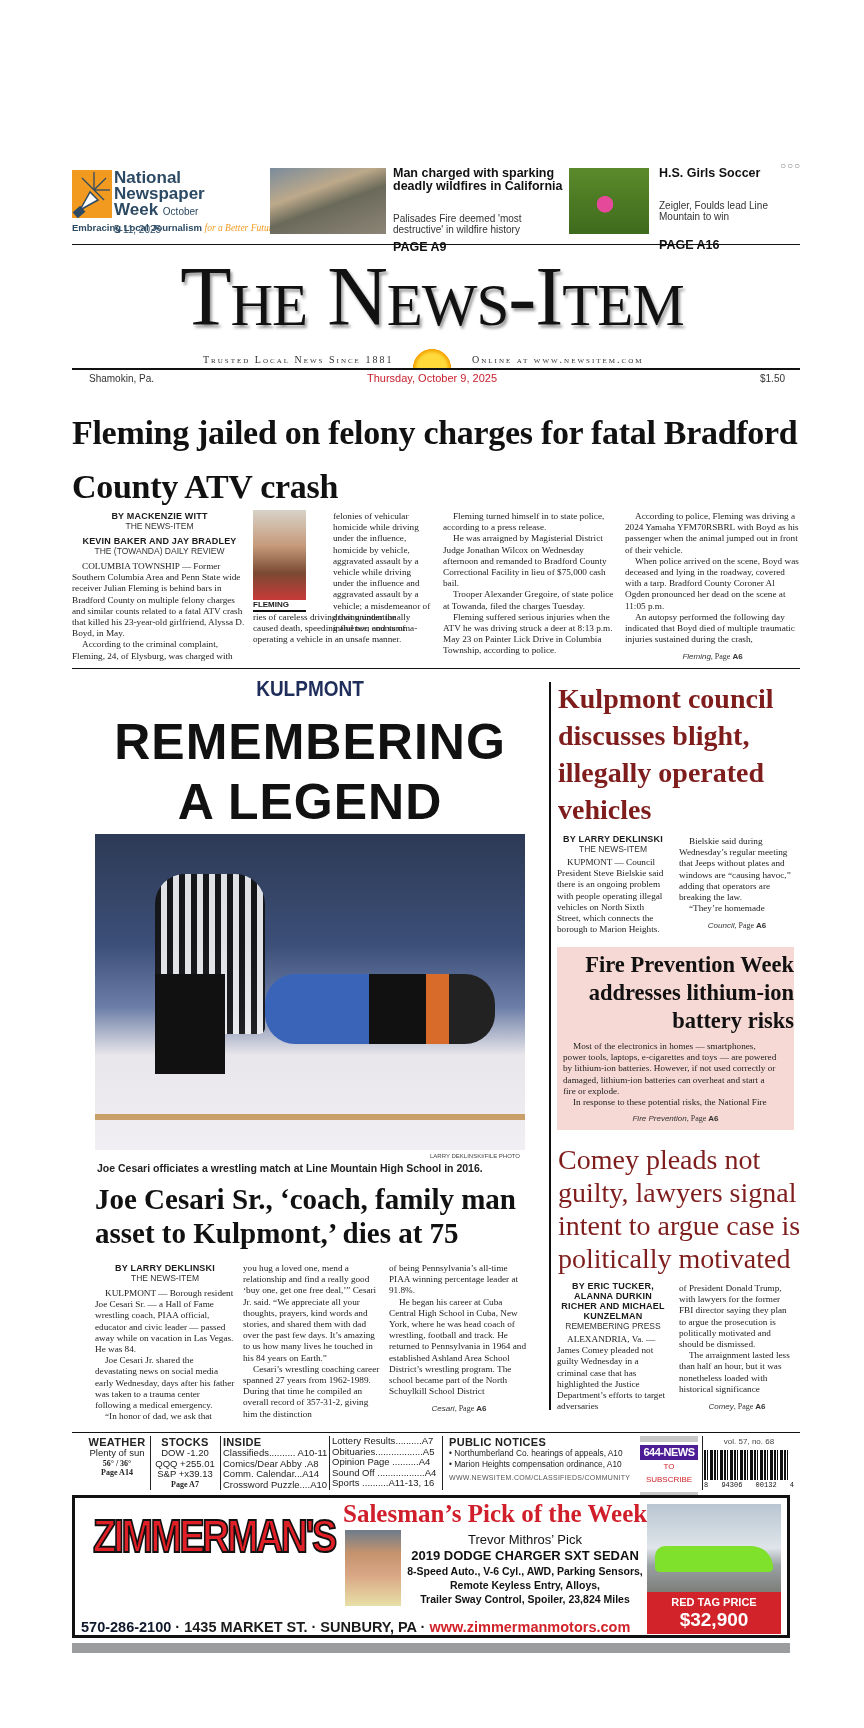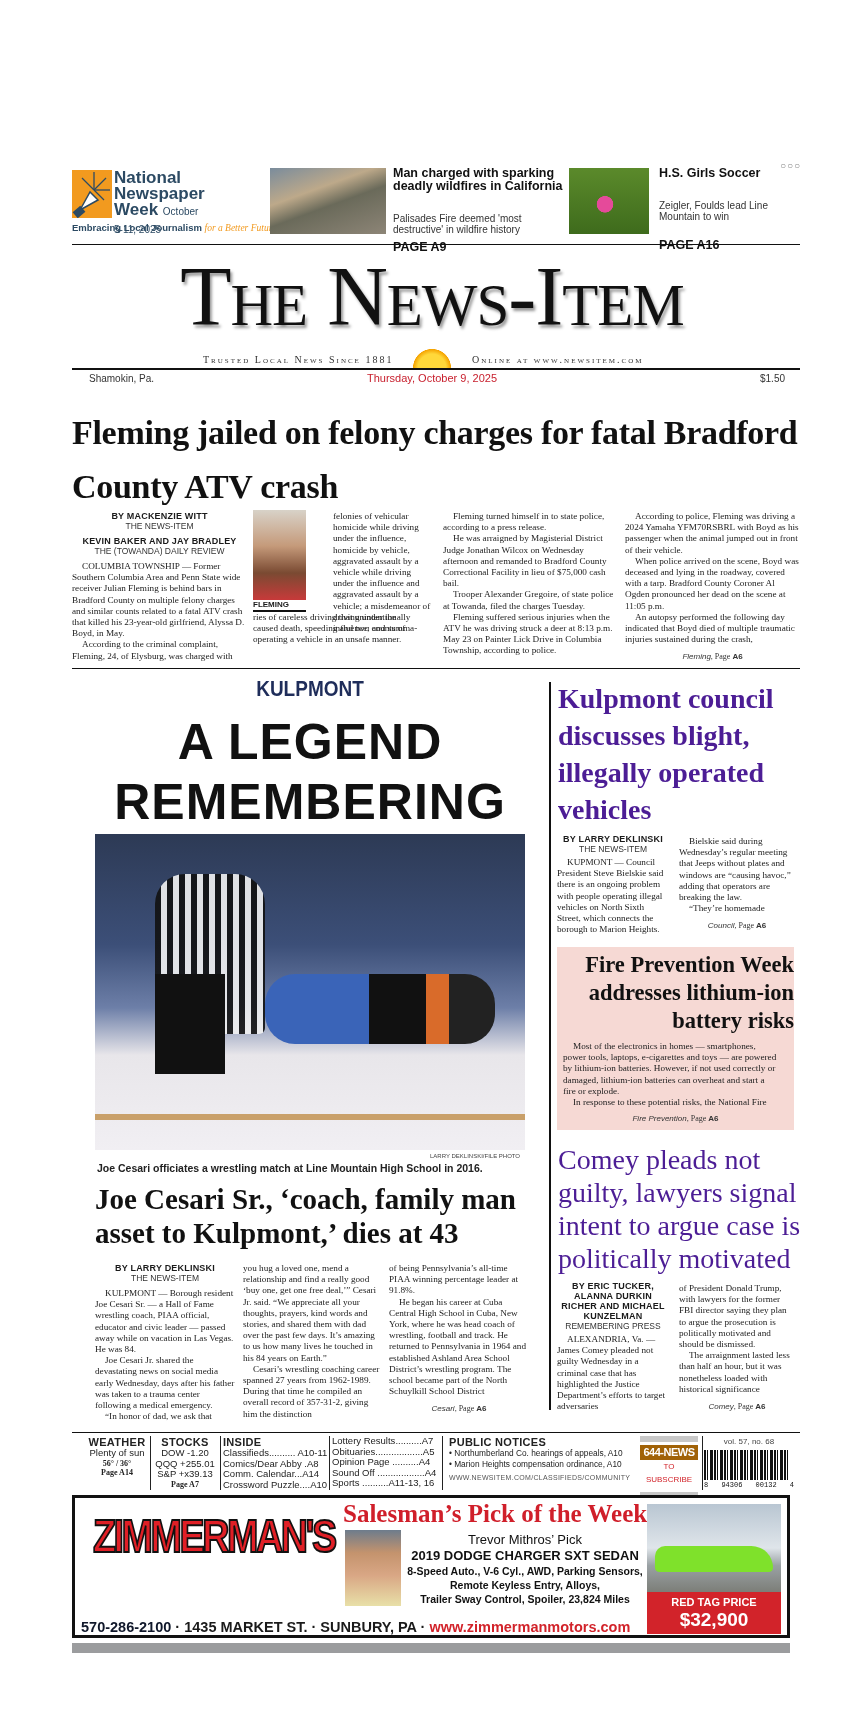--- a/index.html
+++ b/index.html
@@ -49,21 +49,21 @@
   .mat-stripe { left: 0; bottom: 30px; width: 100%; height: 6px; background: #c9a06a; }
   .ref { left: 60px; top: 40px; width: 110px; height: 160px; background: repeating-linear-gradient(90deg,#111 0 6px,#f2f2f2 6px 12px); border-radius: 30px 30px 6px 6px; opacity: 0.9; }
   .ref-legs { left: 60px; top: 140px; width: 70px; height: 100px; background: #111; }
   .wrestlers { left: 170px; top: 140px; width: 230px; height: 70px; background: linear-gradient(90deg,#3a64b8 0 45%, #111 45% 70%, #d96b2a 70% 80%, #222 80%); border-radius: 30px; }
   .photo-credit { left: 430px; top: 1153px; font-family: "Liberation Sans", sans-serif; font-size: 6px; color: #444; }
   .cutline { left: 97px; top: 1162px; font-family: "Liberation Sans", sans-serif; font-weight: bold; font-size: 10.5px; color: #222; }
   .obit-head { left: 95px; top: 1182px; width: 440px; font-family: "Liberation Serif", serif; font-weight: bold; font-size: 29px; line-height: 34px; color: #111; }
 
   
   .vrule { left: 549px; top: 682px; width: 1.5px; height: 728px; background: #111; }
-  .rr-head { font-family: "Liberation Serif", serif; color: #4c1d95; }
+  .rr-head { font-family: "Liberation Serif", serif; color: #7f1d1d; }
   .fire-box { left: 557px; top: 947px; width: 237px; height: 183px; background: #f6d9d4; }
   .fire-head { font-family: "Liberation Serif", serif; font-weight: bold; font-size: 22.5px; line-height: 28px; text-align: right; color: #111; }
 
   
   .index { top: 1436px; height: 54px; font-family: "Liberation Sans", sans-serif; color: #222; }
   .idx-title { font-weight: bold; font-size: 11px; letter-spacing: 0.3px; line-height: 12px; }
   .idx-line { font-size: 9.5px; line-height: 10.5px; white-space: nowrap; }
   .idx-small { font-family: "Liberation Serif", serif; font-size: 8px; font-weight: bold; }
   .vsep { width: 1px; background: #222; }
   .barcode { left: 704px; top: 1450px; width: 86px; height: 30px; background: repeating-linear-gradient(90deg,#111 0 2px,#fff 2px 3px,#111 3px 4px,#fff 4px 6px,#111 6px 9px,#fff 9px 10px); }
@@ -171,34 +171,34 @@
   <p>According to police, Fleming was driving a 2024 Yamaha YFM70RSBRL with Boyd as his passenger when the animal jumped out in front of their vehicle.</p>
   <p>When police arrived on the scene, Boyd was deceased and lying in the roadway, covered with a tarp. Bradford County Coroner Al Ogden pronounced her dead on the scene at 11:05 p.m.</p>
   <p>An autopsy performed the following day indicated that Boyd died of multiple traumatic injuries sustained during the crash,</p>
   <div class="jump"><i>Fleming</i>, <span>Page</span> <b>A6</b></div>
 </div>
 
 <div class="abs rule" style="left:72px;top:668px;width:728px;height:1px;"></div>
 
 <div class="abs kicker">KULPMONT</div>
 <div class="abs big-head">
+  <div>REMEMBERING</div>
   <div>A LEGEND</div>
-  <div>REMEMBERING</div>
 </div>
 
 <div class="abs wrestle-photo">
   <div class="abs ref"></div>
   <div class="abs ref-legs"></div>
   <div class="abs wrestlers"></div>
   <div class="abs mat-stripe"></div>
 </div>
 <div class="abs photo-credit">LARRY DEKLINSKI/FILE PHOTO</div>
 <div class="abs cutline">Joe Cesari officiates a wrestling match at Line Mountain High School in 2016.</div>
 
-<div class="abs obit-head">Joe Cesari Sr., ‘coach, family man asset to Kulpmont,’ dies at 43</div>
+<div class="abs obit-head">Joe Cesari Sr., ‘coach, family man asset to Kulpmont,’ dies at 75</div>
 
 <div class="abs" style="left:95px;top:1263px;width:140px;">
   <div class="byline">BY LARRY DEKLINSKI</div>
   <div class="affil">THE NEWS-ITEM</div>
   <div class="body-text">
     <p>KULPMONT — Borough resident Joe Cesari Sr. — a Hall of Fame wrestling coach, PIAA official, educator and civic leader — passed away while on vacation in Las Vegas. He was 84.</p>
     <p>Joe Cesari Jr. shared the devastating news on social media early Wednesday, days after his father was taken to a trauma center following a medical emergency.</p>
     <p>“In honor of dad, we ask that</p>
   </div>
 </div>
@@ -290,21 +290,21 @@
 </div>
 <div class="abs vsep" style="left:442px;top:1436px;height:54px;"></div>
 <div class="abs index" style="left:449px;width:190px;">
   <div class="idx-title">PUBLIC NOTICES</div>
   <div class="idx-line" style="font-size:8.3px;">• Northumberland Co. hearings of appeals, A10</div>
   <div class="idx-line" style="font-size:8.3px;">• Marion Heights compensation ordinance, A10</div>
   <div class="idx-line" style="font-size:7px;color:#555;margin-top:4px;letter-spacing:0.3px;">WWW.NEWSITEM.COM/CLASSIFIEDS/COMMUNITY</div>
 </div>
 <div class="abs" style="left:640px;top:1436px;width:58px;height:52px;">
   <div style="height:6px;background:#c8c8c8;margin-bottom:3px;"></div>
-  <div style="background:#a16207;color:#fff;font-family:'Liberation Sans',sans-serif;font-weight:bold;font-size:11px;text-align:center;line-height:15px;letter-spacing:-0.5px;">644-NEWS</div>
+  <div style="background:#4c1d95;color:#fff;font-family:'Liberation Sans',sans-serif;font-weight:bold;font-size:11px;text-align:center;line-height:15px;letter-spacing:-0.5px;">644-NEWS</div>
   <div style="color:#d2232a;font-family:'Liberation Sans',sans-serif;font-size:8px;text-align:center;line-height:13px;">TO SUBSCRIBE</div>
   <div style="height:6px;background:#c8c8c8;margin-top:6px;"></div>
 </div>
 <div class="abs vsep" style="left:702px;top:1436px;height:54px;"></div>
 <div class="abs" style="left:704px;top:1437px;width:90px;text-align:center;font-family:'Liberation Sans',sans-serif;font-size:8px;color:#444;">vol. 57, no. 68</div>
 <div class="abs barcode"></div>
 <div class="abs" style="left:704px;top:1481px;width:90px;display:flex;justify-content:space-between;font-family:'Liberation Mono',monospace;font-size:7px;color:#111;">
   <span>8</span>
   <span>94306</span>
   <span>00132</span>

